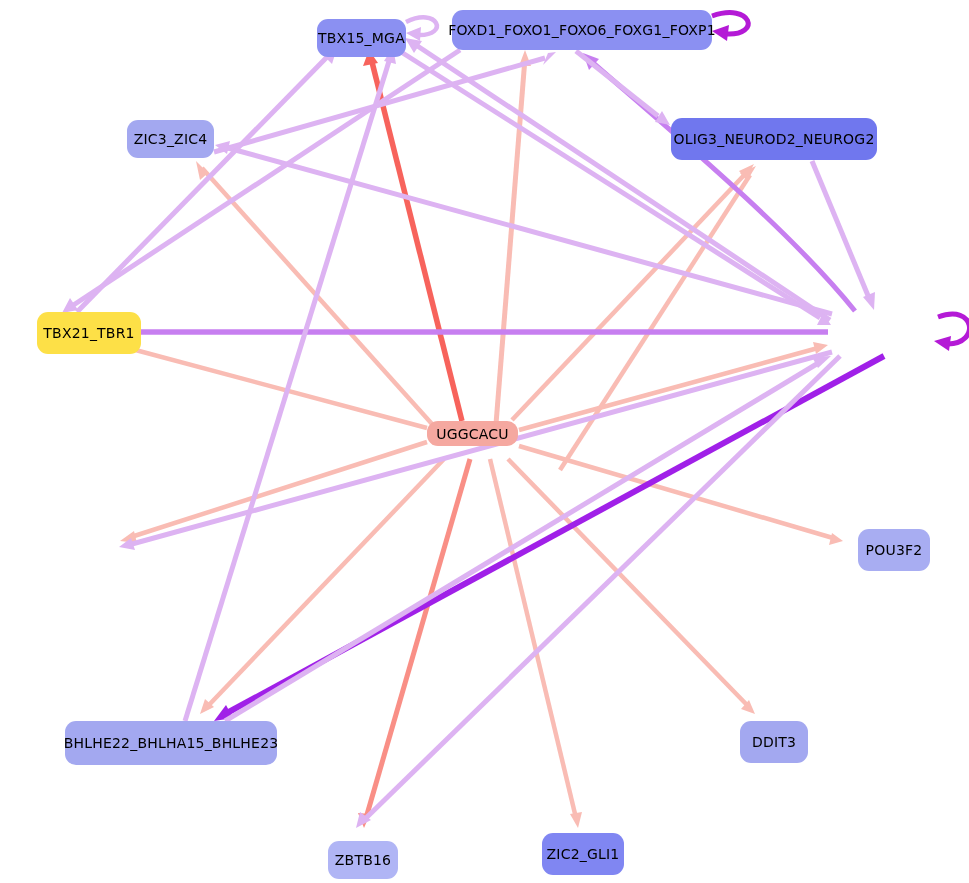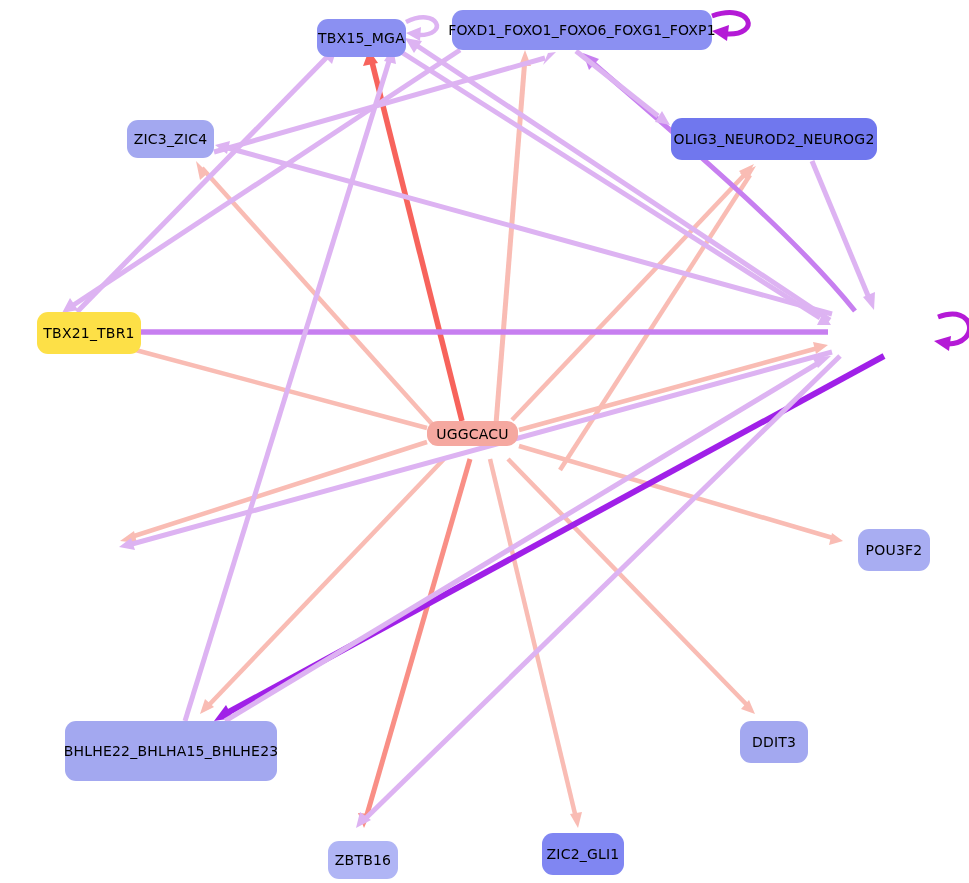--- a/index.html
+++ b/index.html
@@ -239,21 +239,21 @@
 
   <div class="gnode" style="left:427px; top:421px; width:91px; height:25px; background:#f5a8a0;">
     <span class="nlabel">UGGCACU</span>
   </div>
 
 
   <div class="gnode" style="left:848px; top:529px; width:72px; height:42px; background:#a8adf2;margin-left:10px;">
     <span class="nlabel">POU3F2</span>
   </div>
 
-  <div class="gnode" style="left:65px; top:721px; width:212px; height:60px; background:#a3a8f0;text-align:center;">
+  <div class="gnode" style="left:65px; top:721px; width:212px; height:44px; background:#a3a8f0;text-align:center;">
     <span class="nlabel">BHLHE22_BHLHA15_BHLHE23</span>
   </div>
 
   <div class="gnode" style="left:740px; top:721px; width:68px; height:42px; background:#a3a8f0;">
     <span class="nlabel">DDIT3</span>
   </div>
 
   <div class="gnode" style="left:328px; top:833px; width:70px; height:38px; background:#b0b5f5;margin-top:8px;">
     <span class="nlabel">ZBTB16</span>
   </div>

